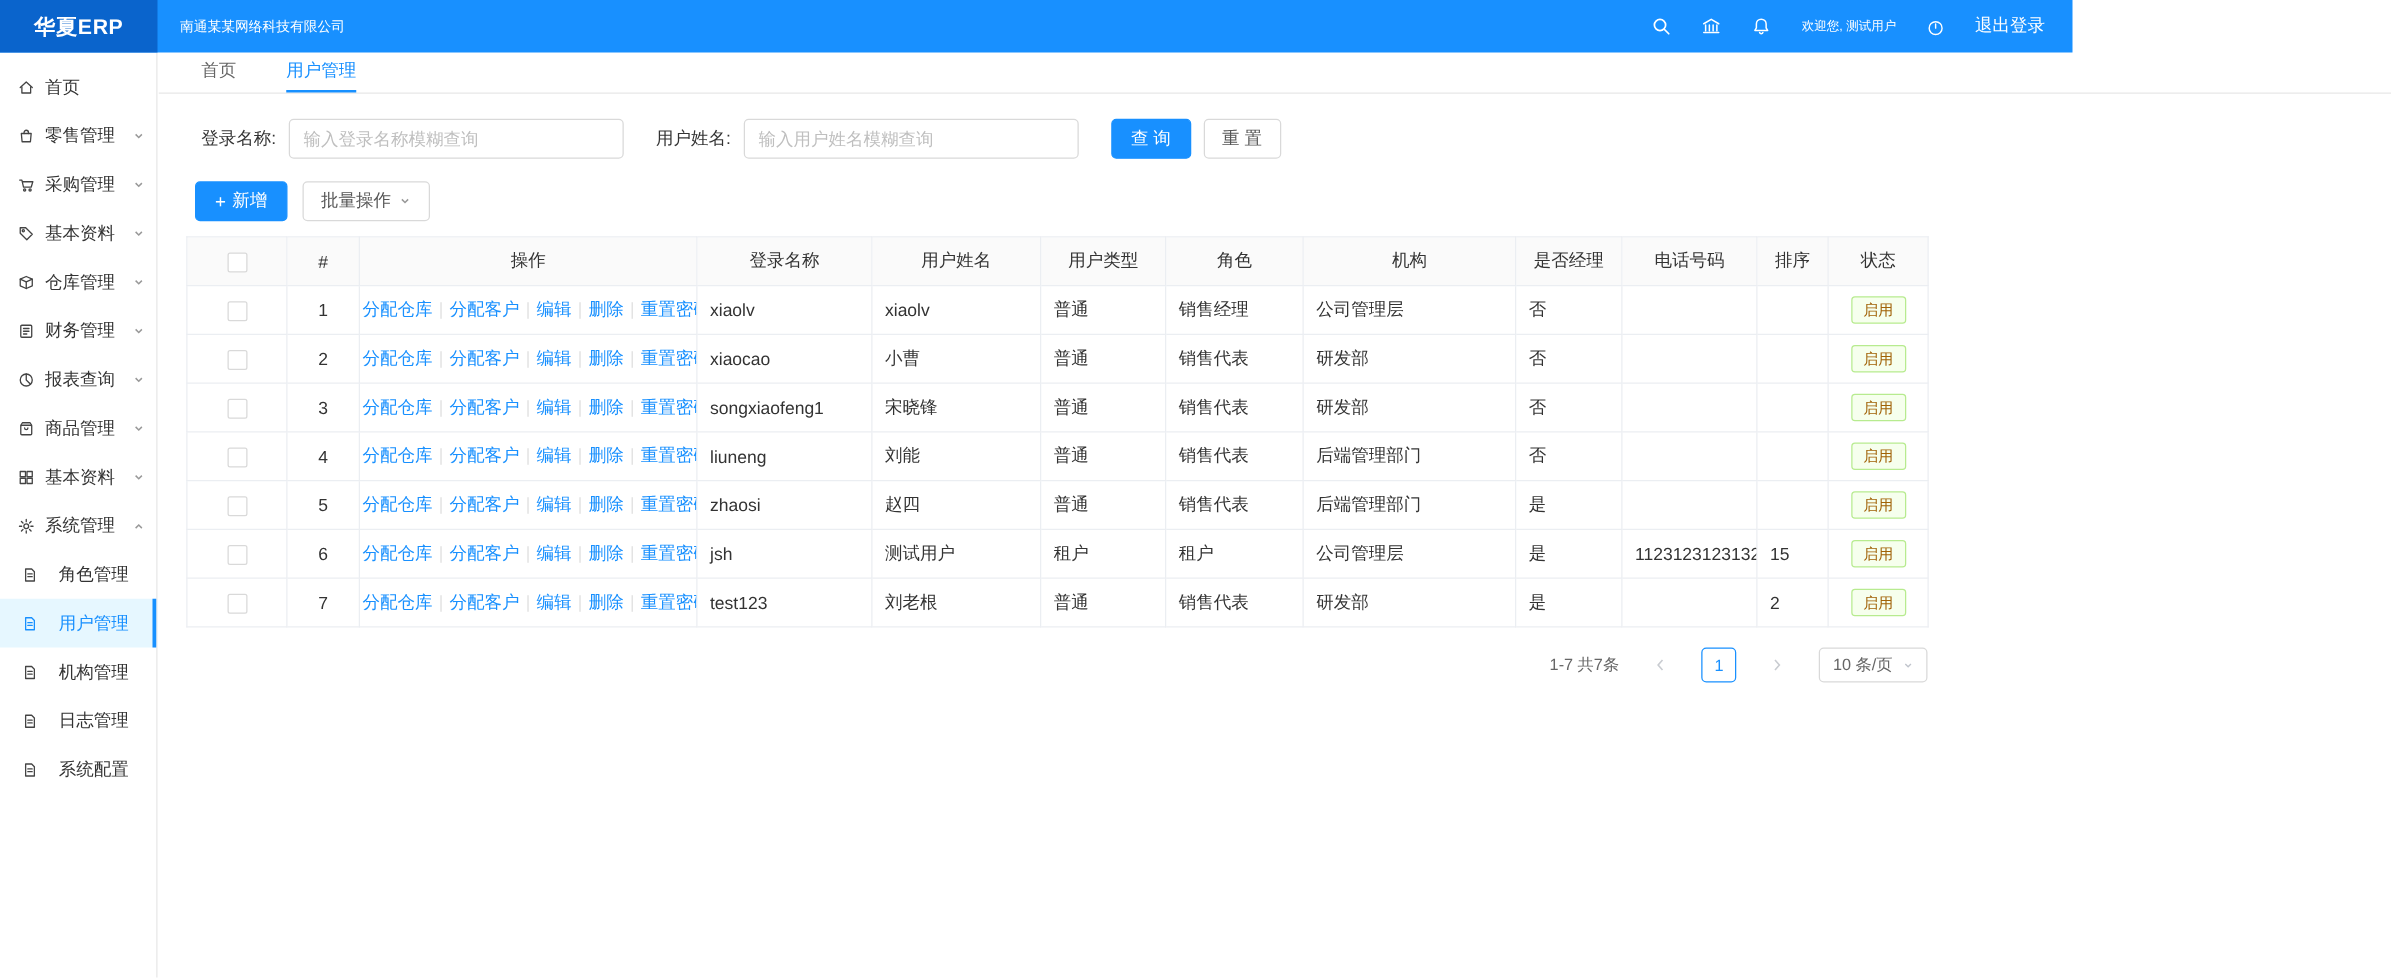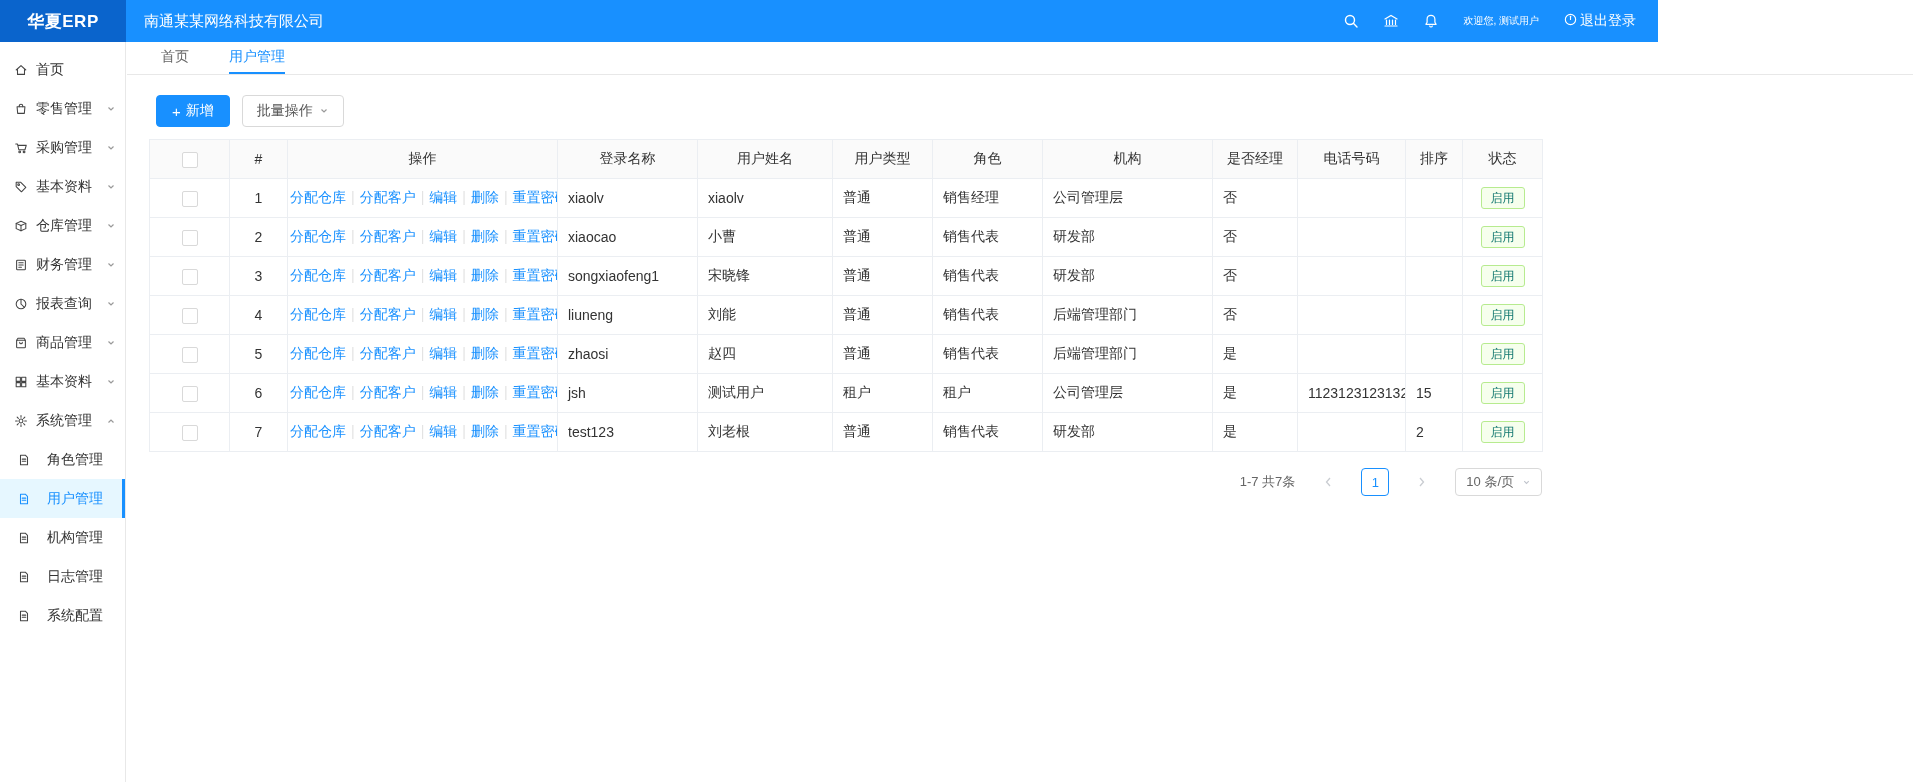--- a/index.html
+++ b/index.html
@@ -4,25 +4,25 @@
 <style>
   * { margin:0; padding:0; box-sizing:border-box; }
   html,body { width:1913px; height:782px; overflow:hidden; background:#fff;
     font-family:"Liberation Sans","DejaVu Sans",sans-serif; font-size:14px; color:#333; }
 
   
   .topbar { position:absolute; top:0; left:0; width:1658px; height:42px; background:#1890ff;
     display:flex; align-items:center; color:#fff; z-index:20; }
   .logo { width:126px; height:42px; background:#0a64cc; display:flex; align-items:center;
     justify-content:center; font-size:17px; font-weight:bold; letter-spacing:.5px; cursor:pointer; }
-  .company { margin-left:18px; font-size:15px; }
+  .company { margin-left:18px; font-size:11px; }
   .topbar-right { margin-left:auto; display:flex; align-items:center; gap:24px; padding-right:22px; }
   .tb-icon { display:inline-flex; align-items:center; cursor:pointer; }
   .welcome { font-size:10px; cursor:pointer; }
-  .logout { display:inline-flex; align-items:flex-start; gap:2px; cursor:pointer; }
+  .logout { display:inline-flex; align-items:flex-end; gap:24px; cursor:pointer; }
 
   
   .sidebar { position:absolute; top:42px; left:0; bottom:0; width:126px; background:#fff;
     border-right:1px solid #e8e8e8; padding-top:8px; }
   .menu-item, .submenu-item { height:39px; display:flex; align-items:center; gap:8px;
     padding-left:14px; cursor:pointer; color:#333; white-space:nowrap; }
   .submenu-item { padding-left:17px;gap:16px; }
   .mi-icon { display:inline-flex; align-items:center; color:#444; flex:0 0 auto; }
   .mi-label { font-size:14px; }
   .mi-caret { margin-left:auto; margin-right:9px; color:#999; display:inline-flex; }
@@ -64,21 +64,21 @@
     font-size:14px; overflow:hidden; white-space:nowrap; }
   .user-table th { background:#fafafa; font-weight:normal; color:#333; text-align:center; }
   .user-table td { background:#fff; color:#333; text-align:left; }
   td.c-center, th.c-check, td.c-check { text-align:center; }
   td.c-actions { text-align:center; padding:0 2px; }
   td.c-status { text-align:center; }
   .checkbox { display:inline-block; width:16px; height:16px; border:1px solid #d9d9d9;
     border-radius:2px; background:#fff; vertical-align:middle; cursor:pointer; }
   .act { color:#1890ff; cursor:pointer; text-decoration:none; }
   .act-sep { color:#e3e3e3; margin:0 5px; }
-  .badge { display:inline-block; padding:2px 9px; font-size:12px; color:#0f766e;
+  .badge { display:inline-block; padding:2px 9px; font-size:12px; color:#a16207;
     background:#f6ffed; border:1px solid #b7eb8f; border-radius:3px; line-height:16px; }
 
   
   .pagination { width:1393px; margin-top:16px; display:flex; align-items:center;
     justify-content:flex-end; gap:21px; color:#666; font-size:13px; }
   .pg-btn { display:inline-flex; align-items:center; justify-content:center; width:24px; height:26px;
     cursor:pointer; }
   .pg-page { display:inline-flex; align-items:center; justify-content:center; min-width:28px; height:28px;
     border:1px solid #1890ff; color:#1890ff; border-radius:4px; cursor:pointer; background:#fff; }
   .pg-size { display:inline-flex; align-items:center; gap:8px; height:28px; padding:0 10px;
@@ -313,20 +313,28 @@
     </nav>
 </aside>
 
 <main class="main">
   <div class="tabsbar">
     <div class="tab">首页</div>
     <div class="tab active">用户管理</div>
   </div>
 
   <div class="content">
+    <div class="filter-row">
+      <label class="f-label">登录名称:</label>
+      <input class="f-input" placeholder="输入登录名称模糊查询" style="">
+      <label class="f-label">用户姓名:</label>
+      <input class="f-input" placeholder="输入用户姓名模糊查询" style="">
+      <button class="btn-primary">查 询</button>
+      <button class="btn-default">重 置</button>
+    </div>
 
     <div class="toolbar">
       <button class="btn-primary">
         <span class="plus">+</span>
         <span>新增</span>
       </button>
       <button class="btn-default">
         <span>批量操作</span>
         <span class="caret-down">
           <svg width="10" height="10" viewBox="0 0 10 10" fill="none" stroke="#999" stroke-width="1.2">

